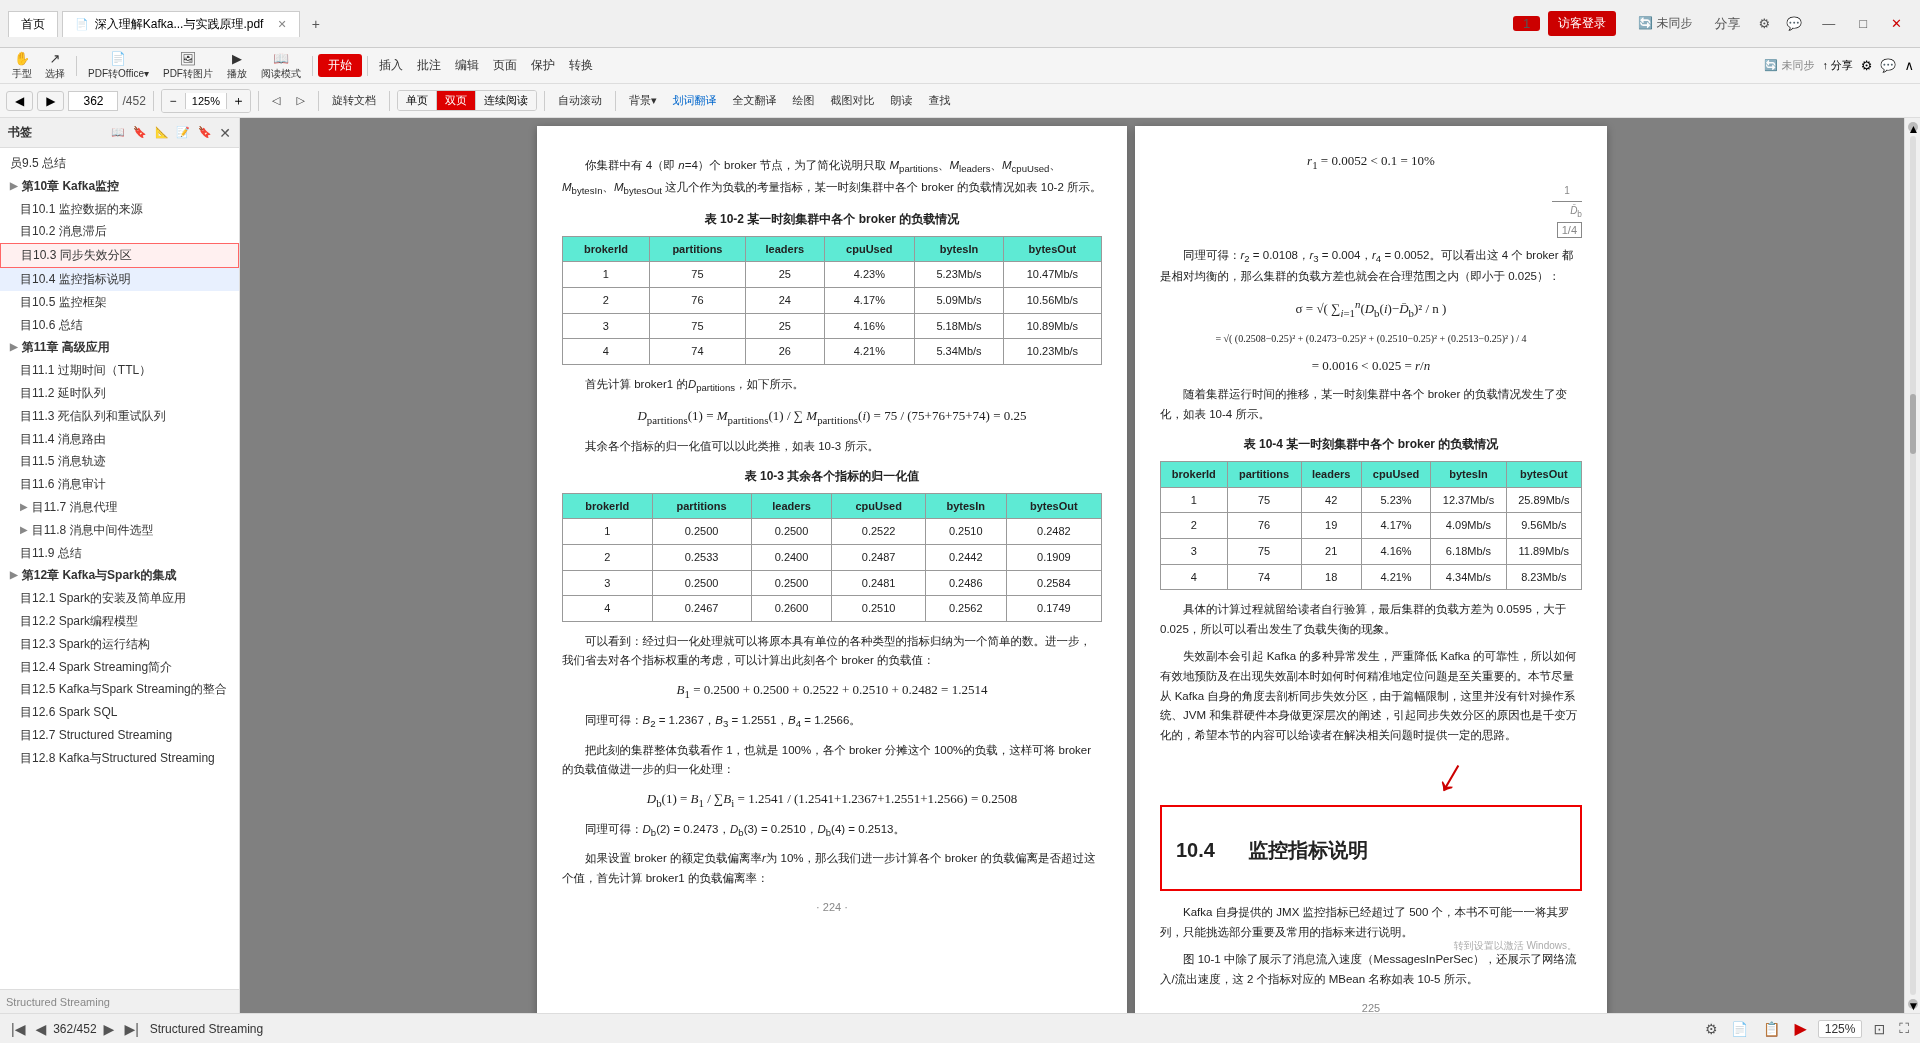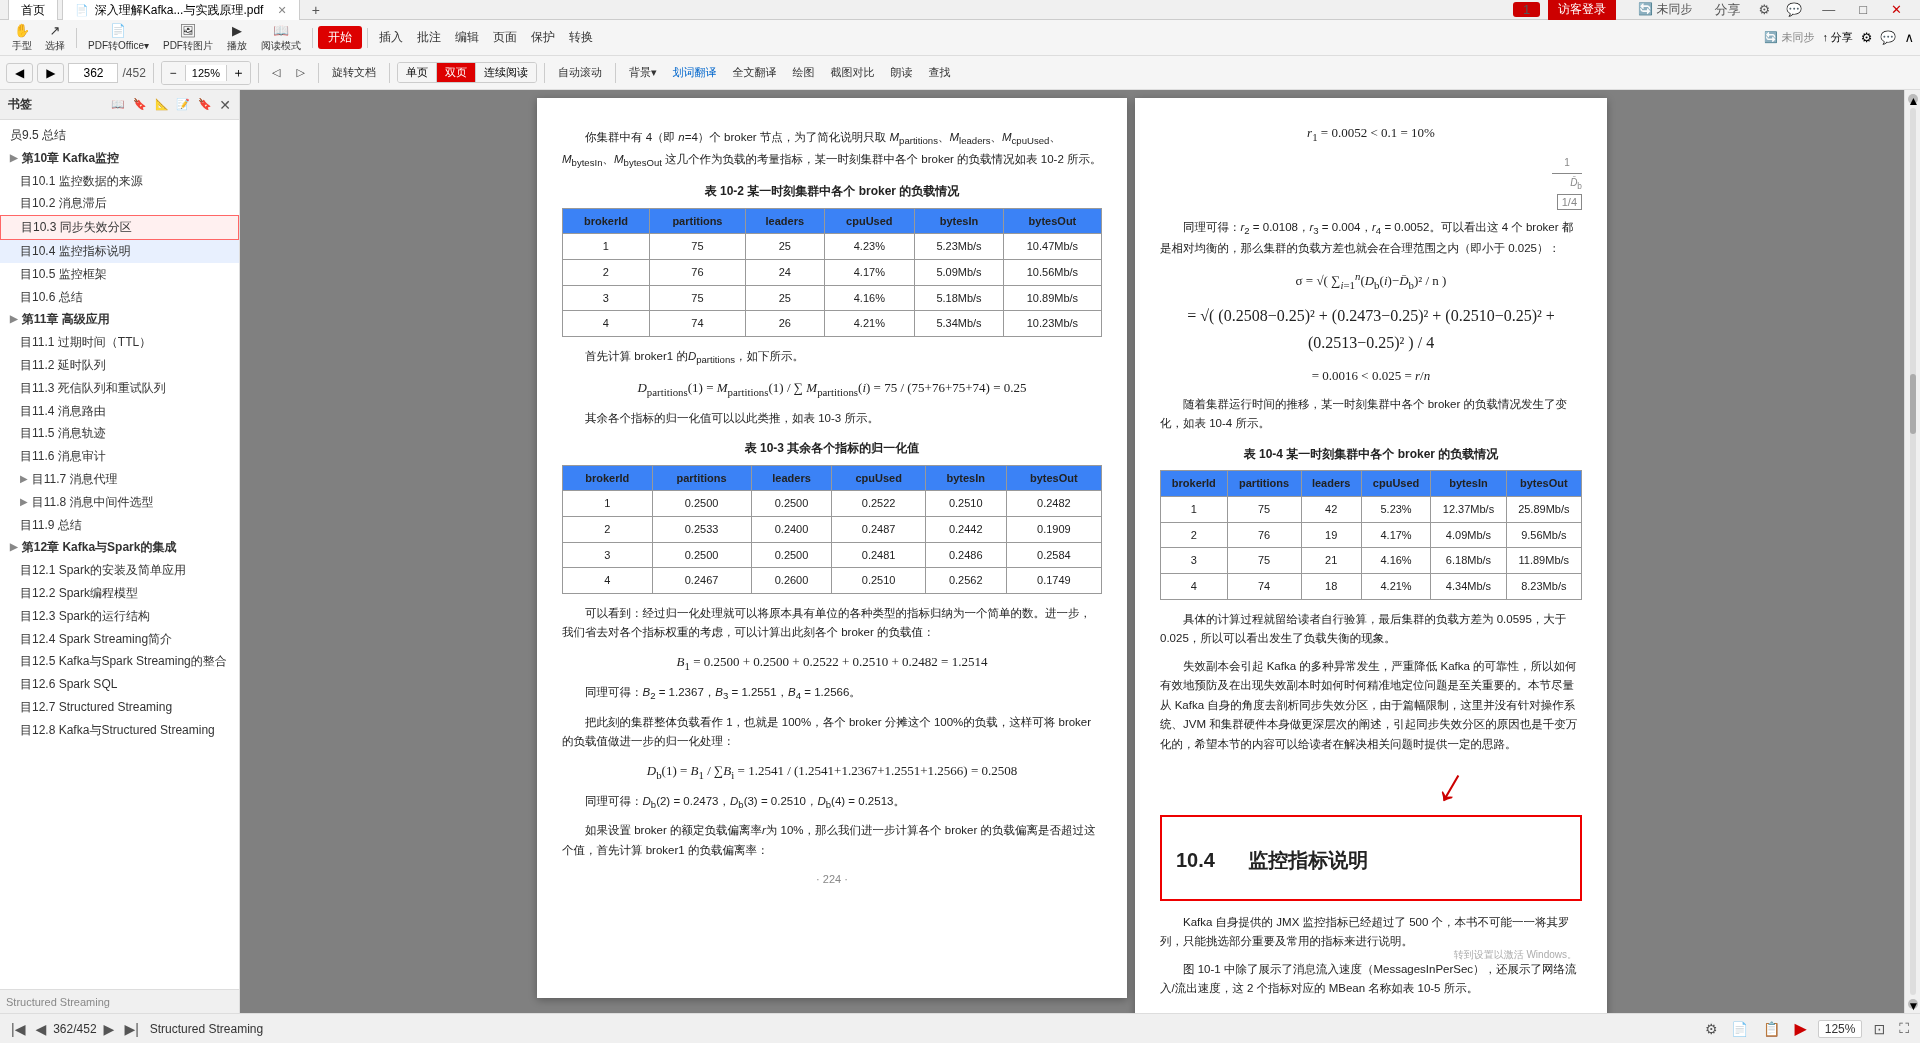--- a/index.html
+++ b/index.html
@@ -1,19 +1,19 @@
 <!DOCTYPE html>
 <html><head>
   <meta charset="utf-8">
   <style>
     * { box-sizing: border-box; margin: 0; padding: 0; }
     body { font-family: 'Microsoft YaHei', SimSun, sans-serif; font-size: 12px; background: #f0f0f0; overflow: hidden; width: 1920px; height: 1043px; display: flex; flex-direction: column; }
 
     
-    #title-bar { height: 20px; background: #f0f0f0; display: flex; align-items: center; padding: 0 8px; border-bottom: 1px solid #ccc; }
+    #title-bar { height: 48px; background: #f0f0f0; display: flex; align-items: center; padding: 0 8px; border-bottom: 1px solid #ccc; }
     #title-bar .tab-area { display: flex; align-items: center; flex: 1; gap: 4px; }
     .home-tab { background: #fff; border: 1px solid #ccc; border-bottom: none; padding: 4px 12px; font-size: 12px; cursor: pointer; }
     .doc-tab { background: #fff; border: 1px solid #ccc; border-bottom: none; padding: 4px 12px; font-size: 12px; display: flex; align-items: center; gap: 6px; cursor: pointer; min-width: 180px; }
     .doc-tab .tab-icon { color: #c00; font-size: 11px; }
     .add-tab { background: none; border: none; padding: 4px 8px; cursor: pointer; font-size: 14px; color: #555; }
     .title-controls { display: flex; align-items: center; gap: 4px; margin-left: auto; }
     .title-controls span { padding: 0 10px; cursor: pointer; font-size: 13px; color: #555; }
     .visit-btn { background: #c00; color: #fff; border: none; padding: 4px 10px; border-radius: 3px; cursor: pointer; font-size: 12px; }
     .num-badge { background: #c00; color: #fff; border-radius: 3px; padding: 1px 5px; font-size: 11px; margin-right: 4px; }
 
@@ -65,21 +65,21 @@
     
     .section-title-large { font-size: 20px; font-weight: bold; margin: 16px 0 12px 0; text-indent: 0; }
     
     .highlight-box { border: 2px solid #e00; padding: 10px 14px; margin: 12px 0; background: #fff; }
     
     .table-container { margin: 10px 0; }
     .table-caption { text-align: center; font-size: 12px; margin-bottom: 6px; font-weight: bold; }
     
     table.data-table { width: 100%; border-collapse: collapse; font-size: 11px; }
     table.data-table th, table.data-table td { border: 1px solid #999; padding: 3px 6px; text-align: center; }
-    table.data-table th { background: #3b82f6; font-weight: bold; }
+    table.data-table th { background: #5eead4; font-weight: bold; }
 
     .formula { text-align: center; margin: 8px 0; font-family: 'Times New Roman', serif; font-size: 13px; text-indent: 0; }
 
     
     #right-sidebar { width: 16px; background: #f0f0f0; border-left: 1px solid #ddd; display: flex; flex-direction: column; align-items: center; }
 
     
     #bottom-bar { height: 30px; background: #f0f0f0; border-top: 1px solid #ddd; display: flex; align-items: center; padding: 0 8px; gap: 8px; }
     .bottom-nav { display: flex; align-items: center; gap: 4px; }
     .bottom-nav-btn { background: none; border: none; cursor: pointer; font-size: 14px; color: #555; padding: 0 3px; }
@@ -488,21 +488,21 @@
               <span style="border:1px solid #888;padding:1px 4px;">1/4</span>
             </div>
           </div>
 
           <p>同理可得：<em>r</em><sub>2</sub> = 0.0108，<em>r</em><sub>3</sub> = 0.004，<em>r</em><sub>4</sub> = 0.0052。可以看出这 4 个 broker 都是相对均衡的，那么集群的负载方差也就会在合理范围之内（即小于 0.025）：</p>
 
           <div class="formula">
             σ = √( ∑<sub><em>i</em>=1</sub><sup><em>n</em></sup>(<em>D</em><sub>b</sub>(<em>i</em>)−<em>D̄</em><sub>b</sub>)² / n )
           </div>
 
-          <div class="formula" style="font-size:16px;">
+          <div class="formula" style="font-size:10px;">
             = √( (0.2508−0.25)² + (0.2473−0.25)² + (0.2510−0.25)² + (0.2513−0.25)² ) / 4
           </div>
 
           <div class="formula">
             = 0.0016 &lt; 0.025 = <em>r</em>/<em>n</em>
           </div>
 
           <p>随着集群运行时间的推移，某一时刻集群中各个 broker 的负载情况发生了变化，如表 10-4 所示。</p>
 
           <div class="table-container">

